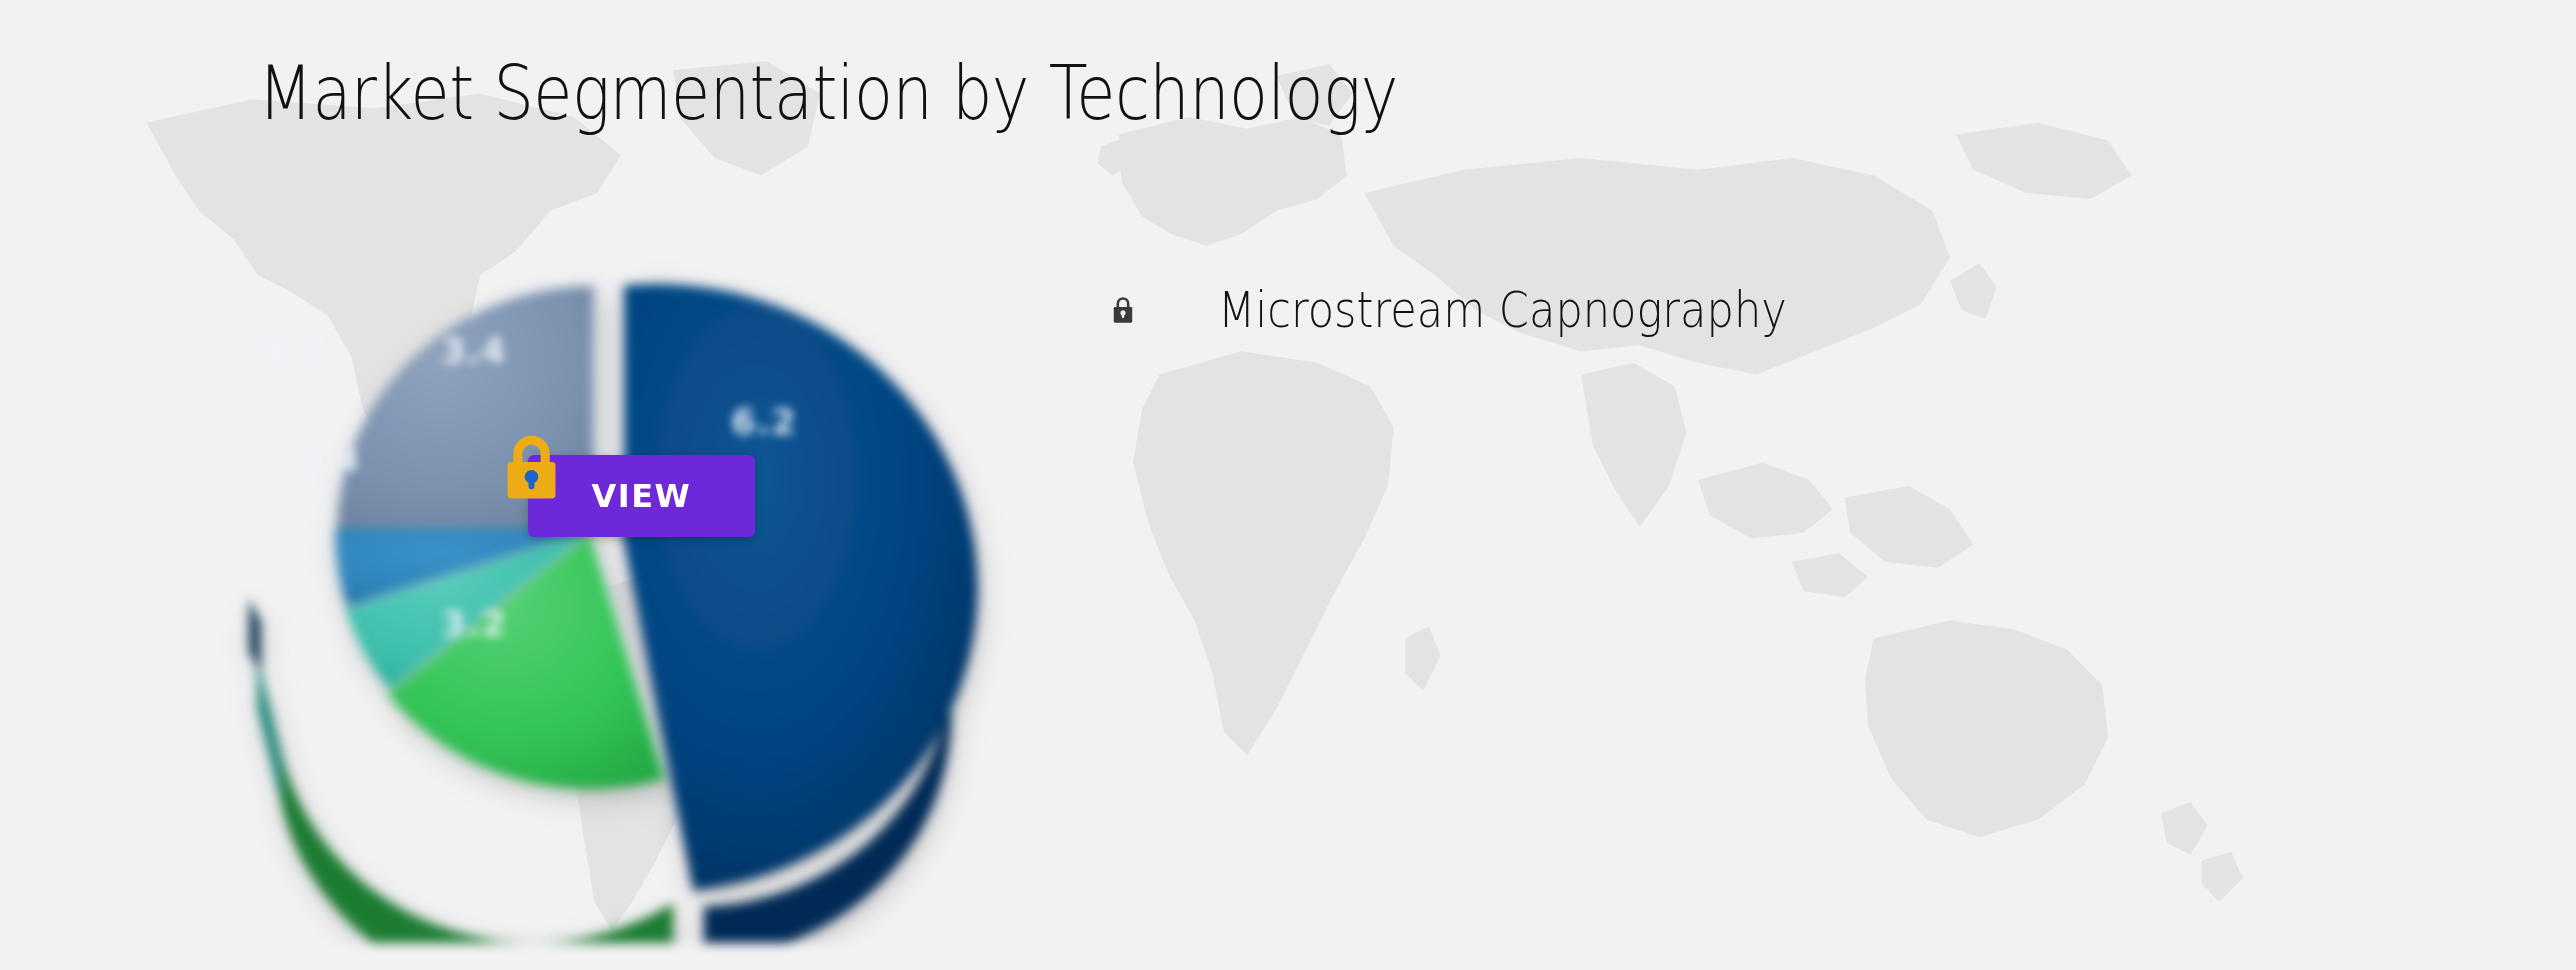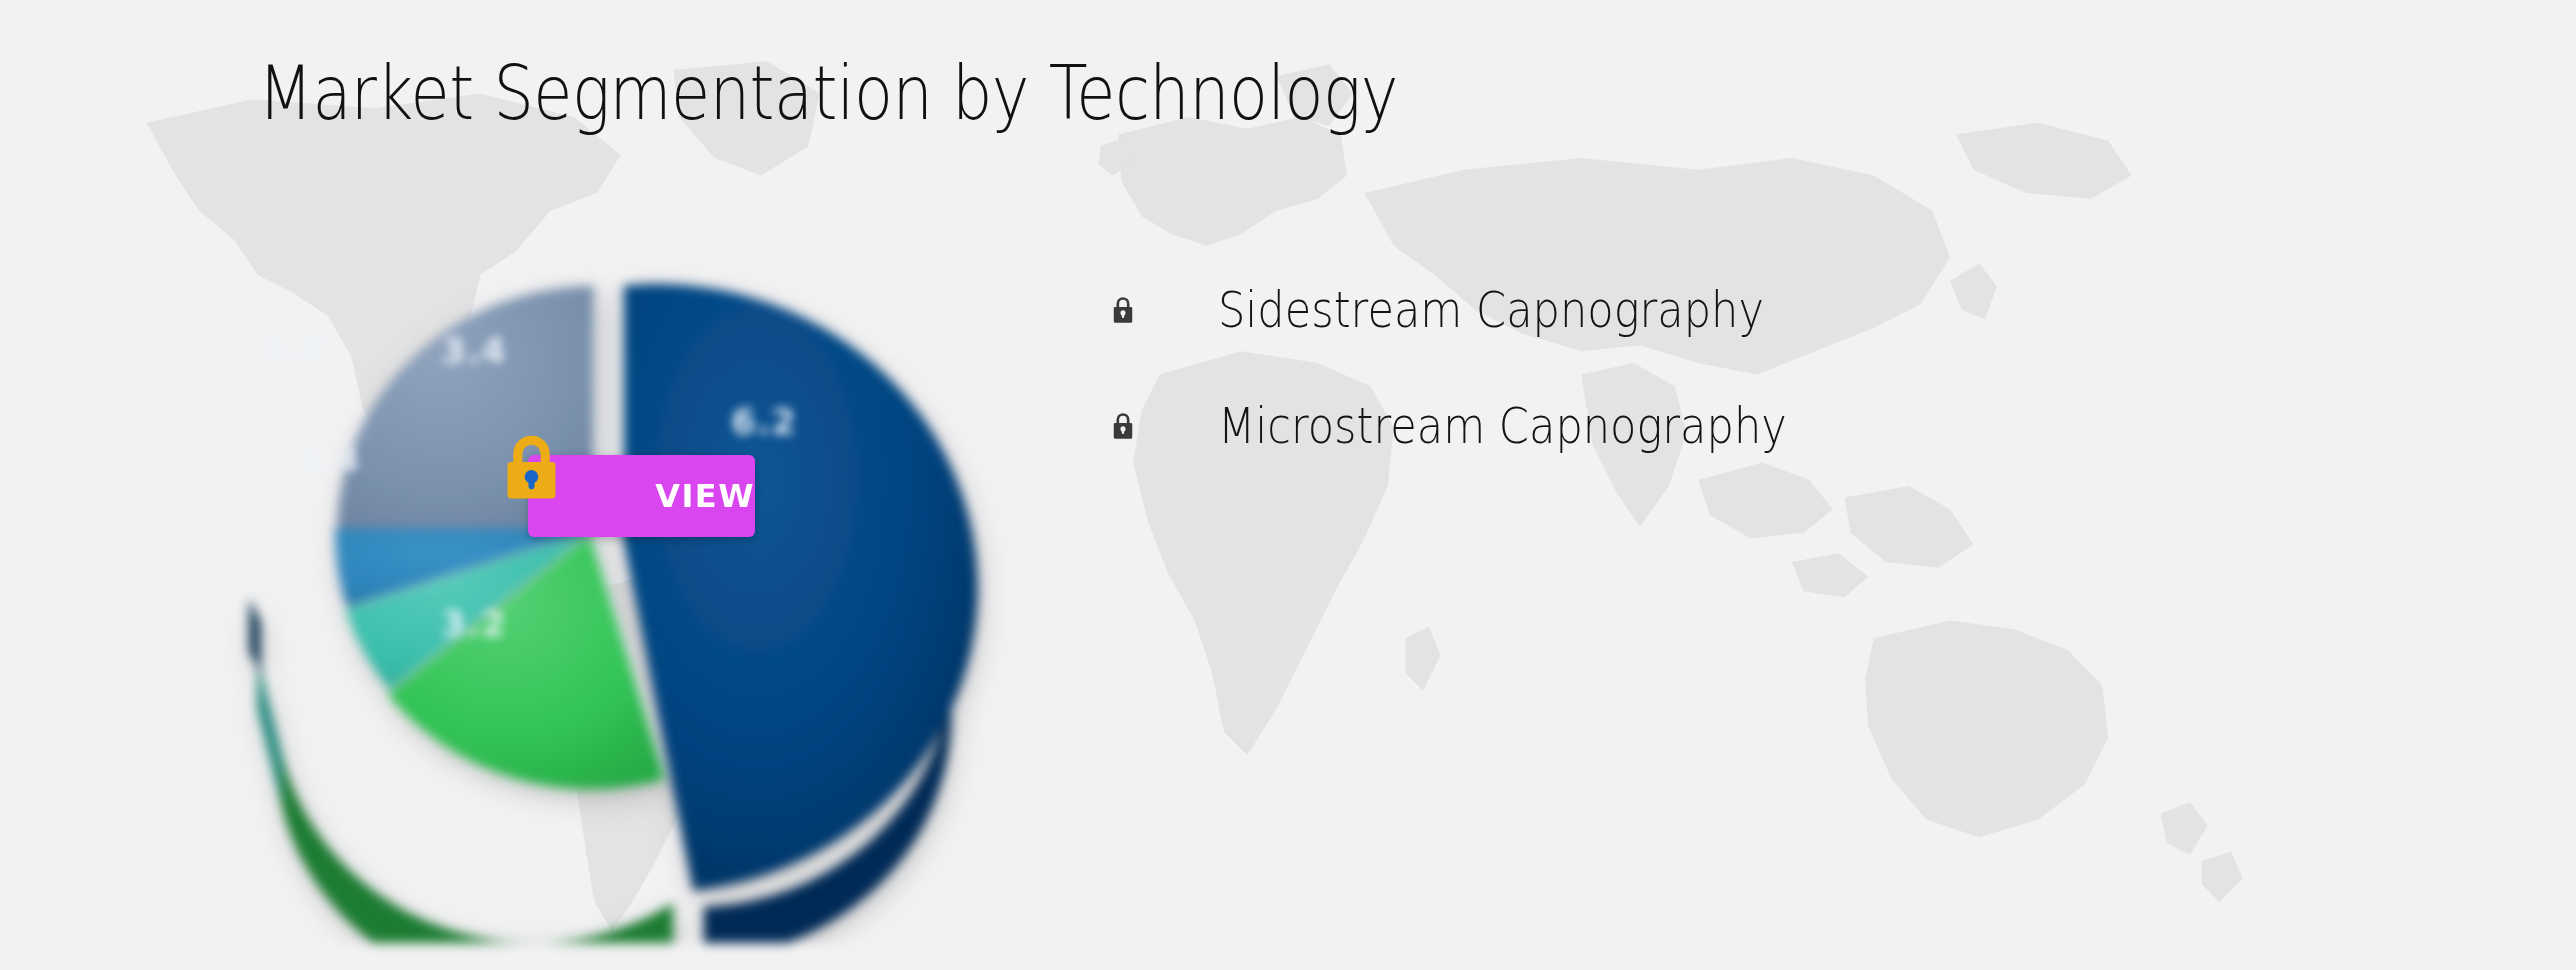--- a/index.html
+++ b/index.html
@@ -83,25 +83,25 @@
     width: 252px;
     height: 135px;
     z-index: 20;
   }
   #view-button {
     position: absolute;
     left: 33px;
     top: 24.6px;
     width: 227px;
     height: 82px;
-    background: #d946ef;
+    background: #6d28d9;
     border-radius: 5.9px;
     display: flex;
     align-items: center;
-    justify-content: flex-end;
+    justify-content: center;
     box-shadow: 0 2.3px 8.2px rgba(0,0,0,0.22);
     cursor: pointer;
   }
   #view-button-label {
     color: #ffffff;
     font-size: 32px;
     font-weight: 700;
     letter-spacing: 1.5px;
     font-family: "DejaVu Sans", sans-serif;
   }
@@ -302,29 +302,20 @@
   <svg id="overlay-lock-icon" viewBox="0 0 64 64">
     <path d="M20 30 V21 a12 12 0 0 1 24 0 V30" fill="none" stroke="#edab15" stroke-width="8" stroke-linecap="butt"></path>
     <rect x="11" y="28" width="42" height="32" rx="3" fill="#edab15"></rect>
     <circle cx="32" cy="41" r="6" fill="#1a66c8"></circle>
     <rect x="29.4" y="41" width="5.2" height="11" rx="2.4" fill="#1a66c8"></rect>
   </svg>
 </div>
 
 <div id="legend">
 
-  <div class="legend-row">
-    <svg class="legend-lock" viewBox="0 0 44 52">
-      <path d="M13 22 V15 a9 9 0 0 1 18 0 V22" fill="none" stroke="#3a3a3a" stroke-width="4.5"></path>
-      <rect x="6" y="21" width="32" height="27" rx="2" fill="#3a3a3a"></rect>
-      <circle cx="22" cy="31" r="4.4" fill="#f0f0f0"></circle>
-      <rect x="20" y="31" width="4" height="9" rx="1.8" fill="#f0f0f0"></rect>
-    </svg>
-    <span class="legend-label">Sidestream Capnography</span>
-  </div>
 
 
   <div class="legend-row">
     <svg class="legend-lock" viewBox="0 0 44 52">
       <path d="M13 22 V15 a9 9 0 0 1 18 0 V22" fill="none" stroke="#3a3a3a" stroke-width="4.5"></path>
       <rect x="6" y="21" width="32" height="27" rx="2" fill="#3a3a3a"></rect>
       <circle cx="22" cy="31" r="4.4" fill="#f0f0f0"></circle>
       <rect x="20" y="31" width="4" height="9" rx="1.8" fill="#f0f0f0"></rect>
     </svg>
     <span class="legend-label">Microstream Capnography</span>

